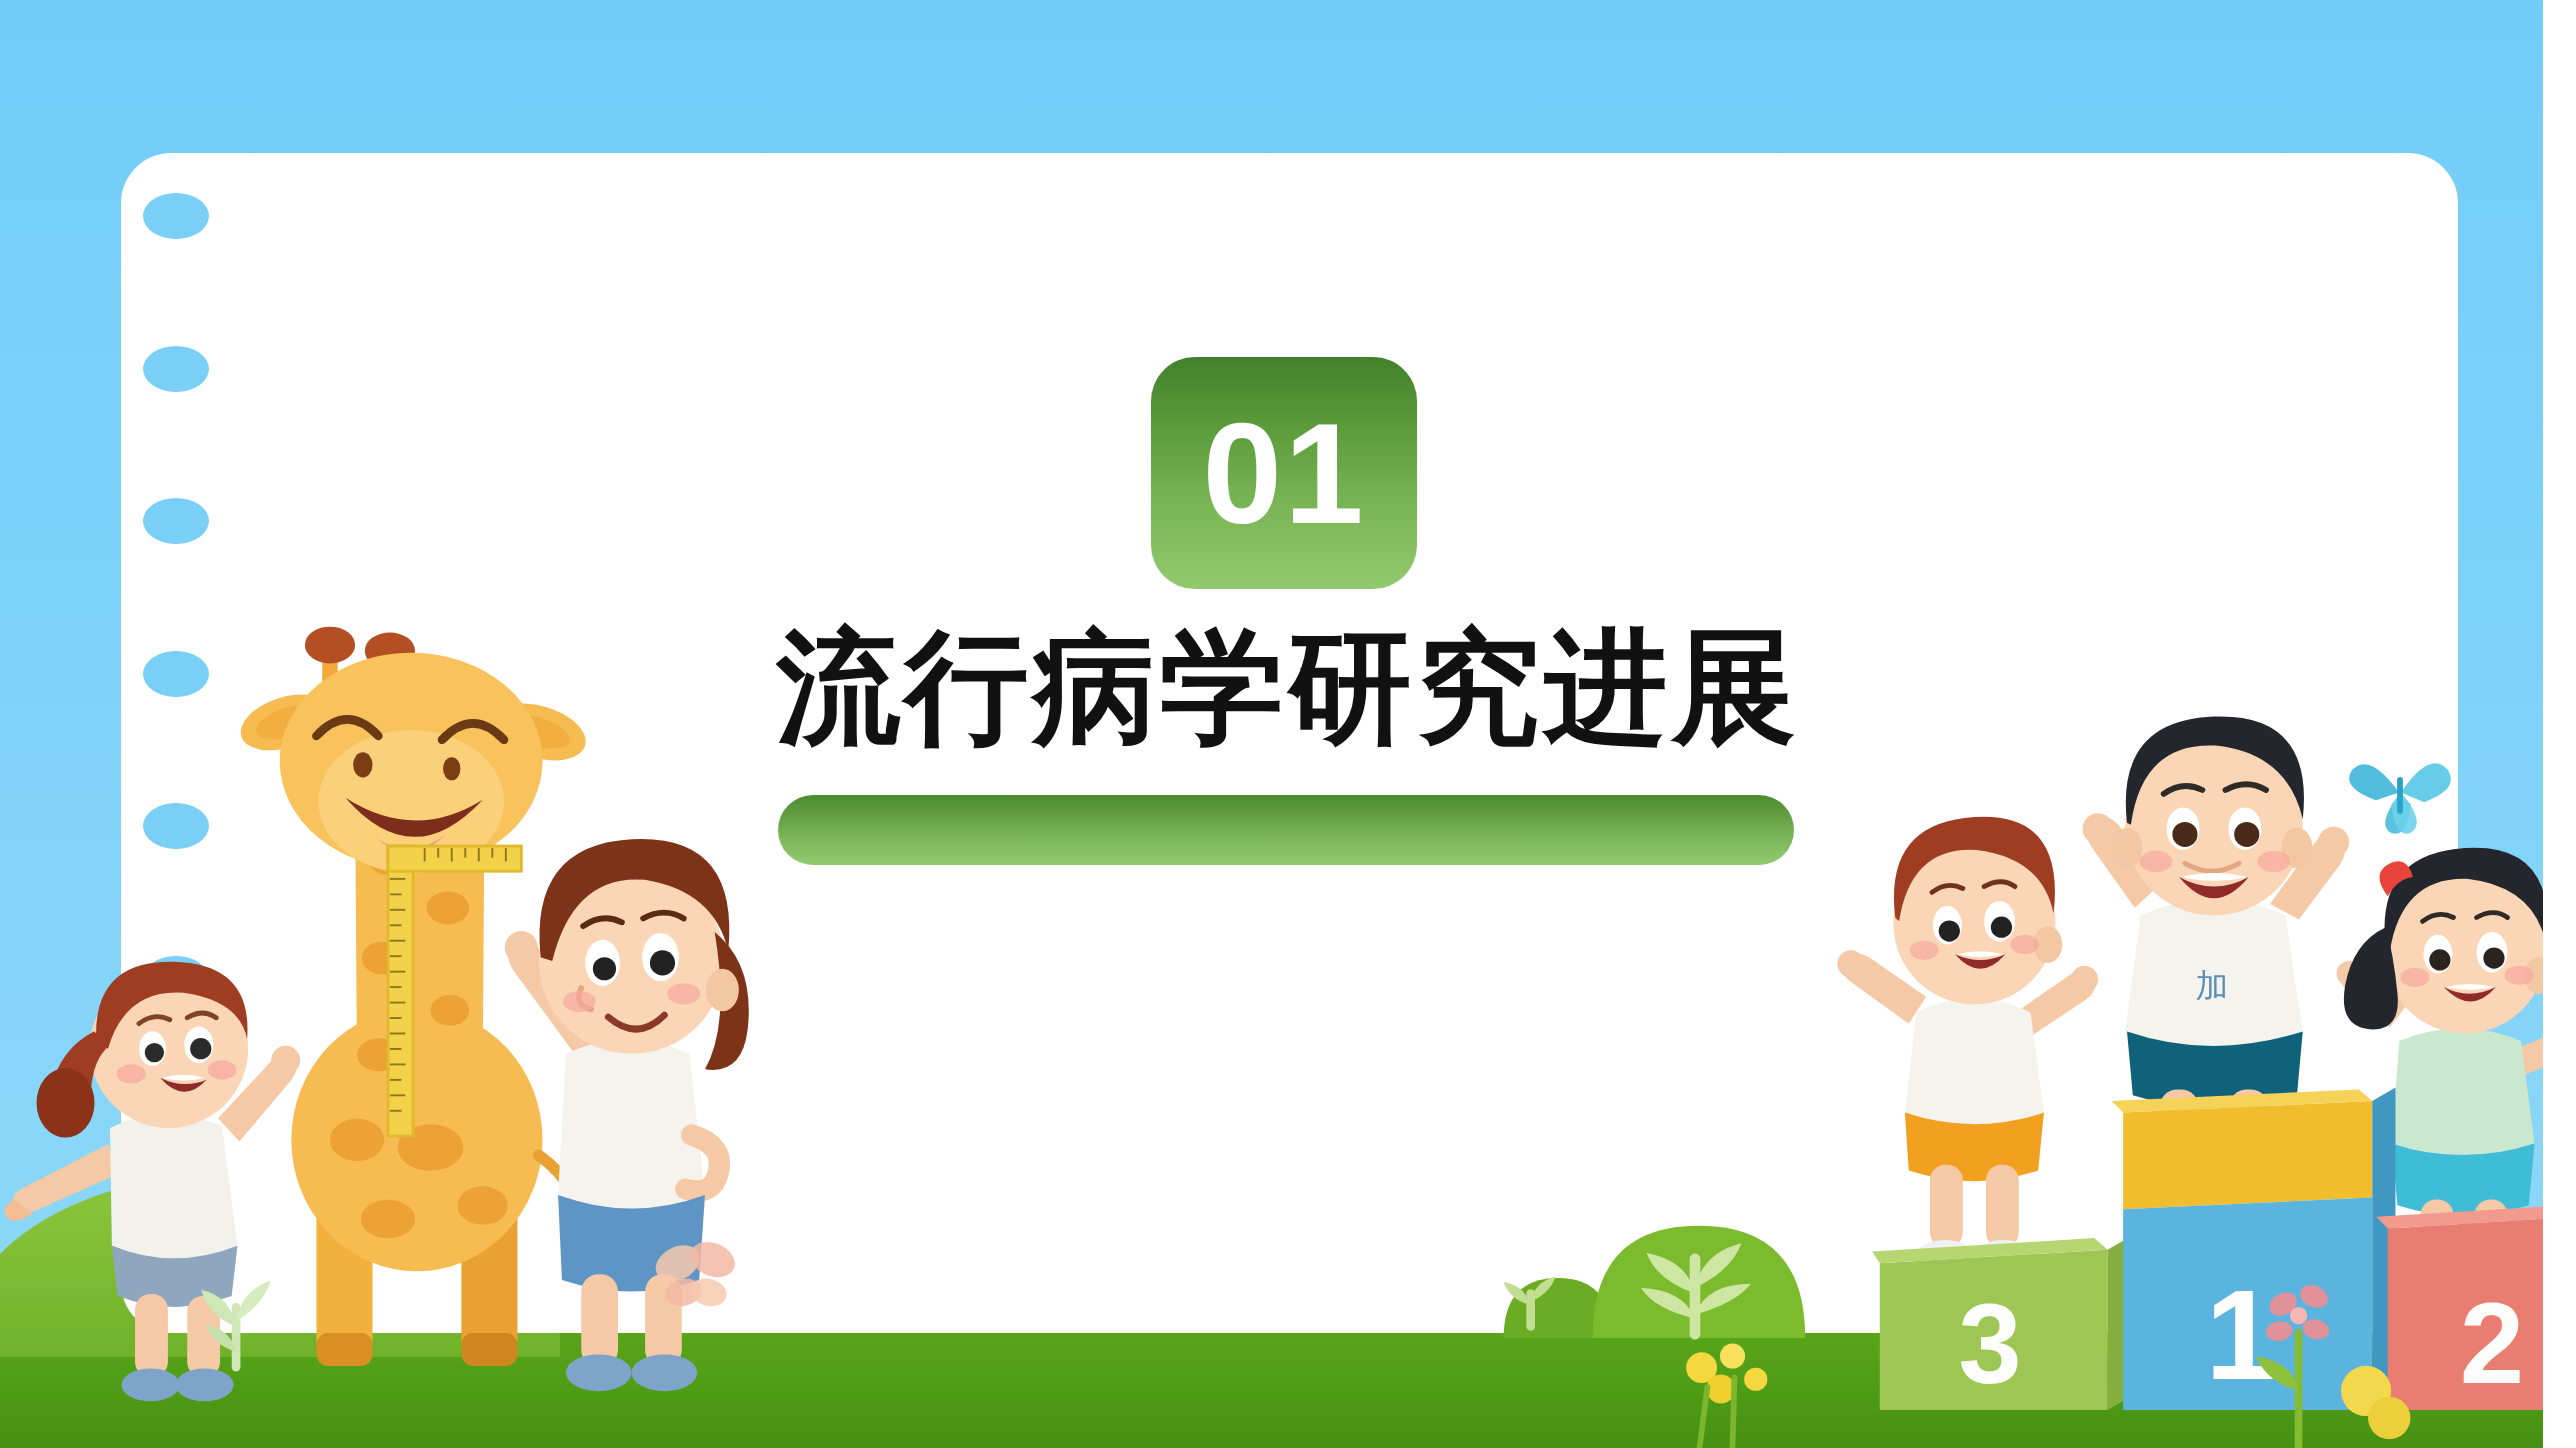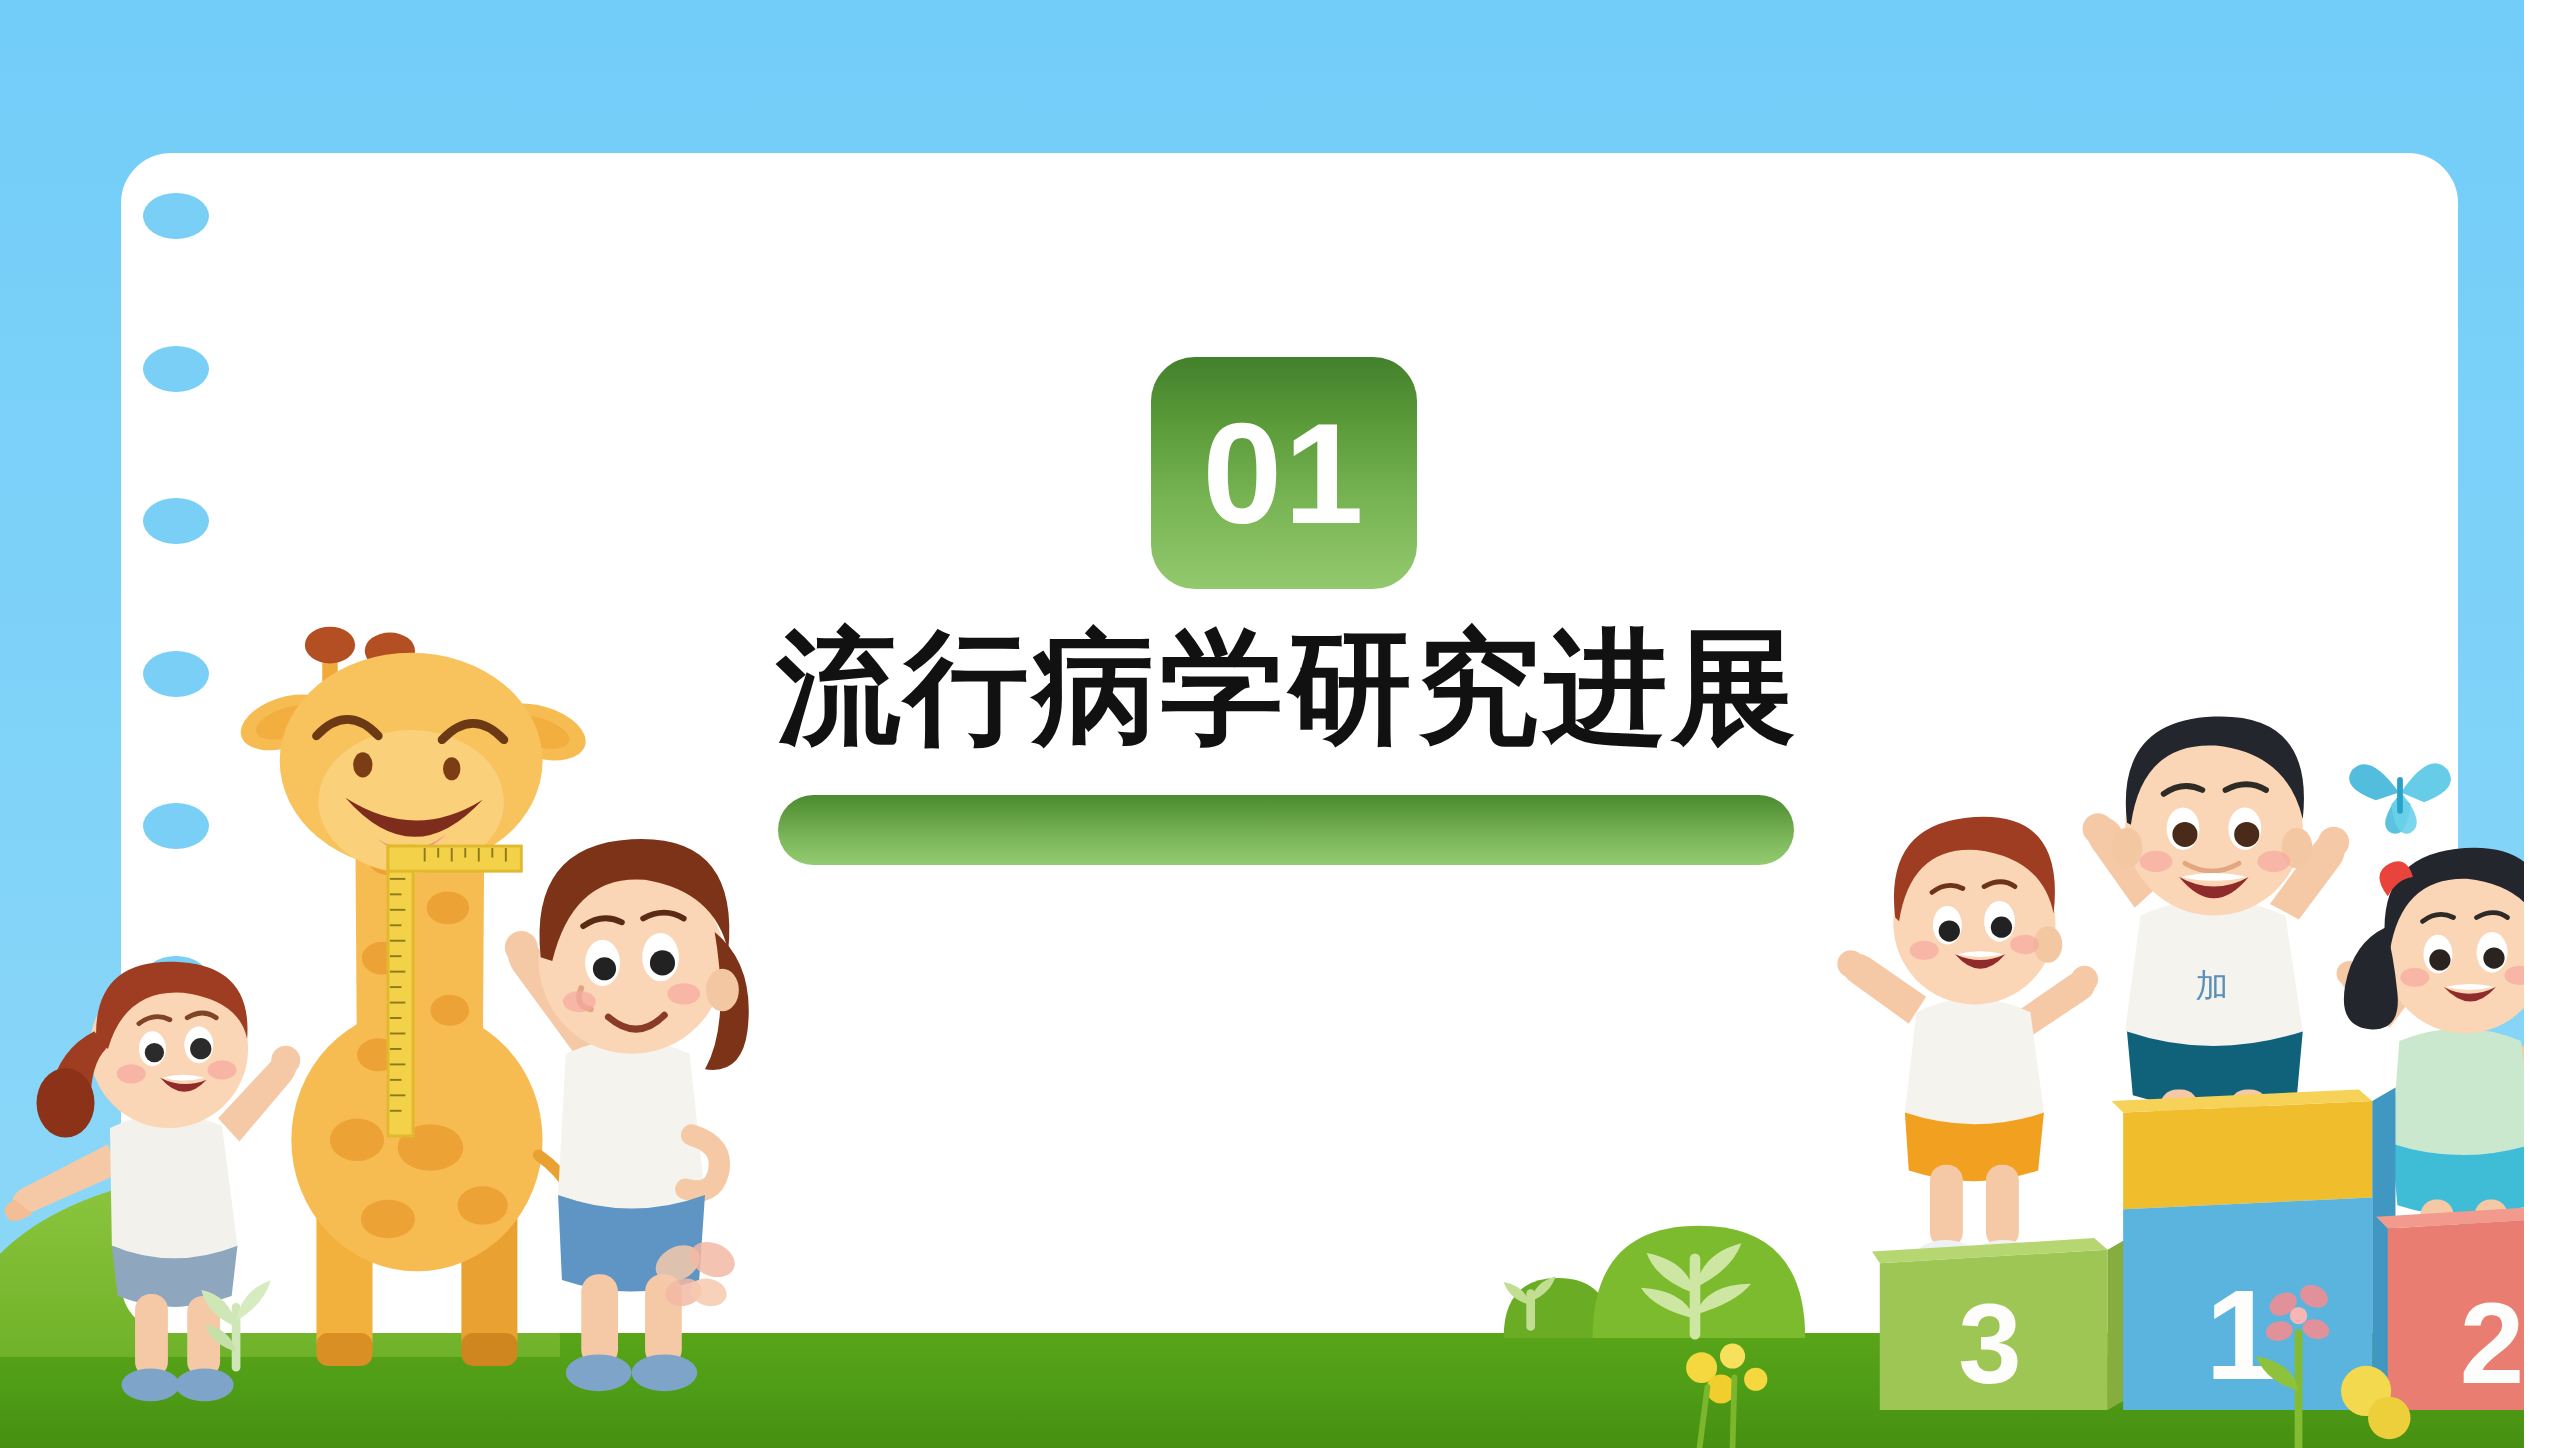--- a/index.html
+++ b/index.html
@@ -8,20 +8,21 @@
     padding: 0;
     background: #ffffff;
   }
   .slide {
     position: relative;
     width: 2524px;
     height: 1449px;
     overflow: hidden;
     font-family: "Liberation Sans", "DejaVu Sans", sans-serif;
     background: #74CEF8;
+    padding-left: 19px;
   }
 
   
   .sky {
     position: absolute;
     inset: 0;
     background: linear-gradient(180deg, #72cdf8 0%, #7ed2f9 45%, #8fd8f7 100%);
   }
 
   

